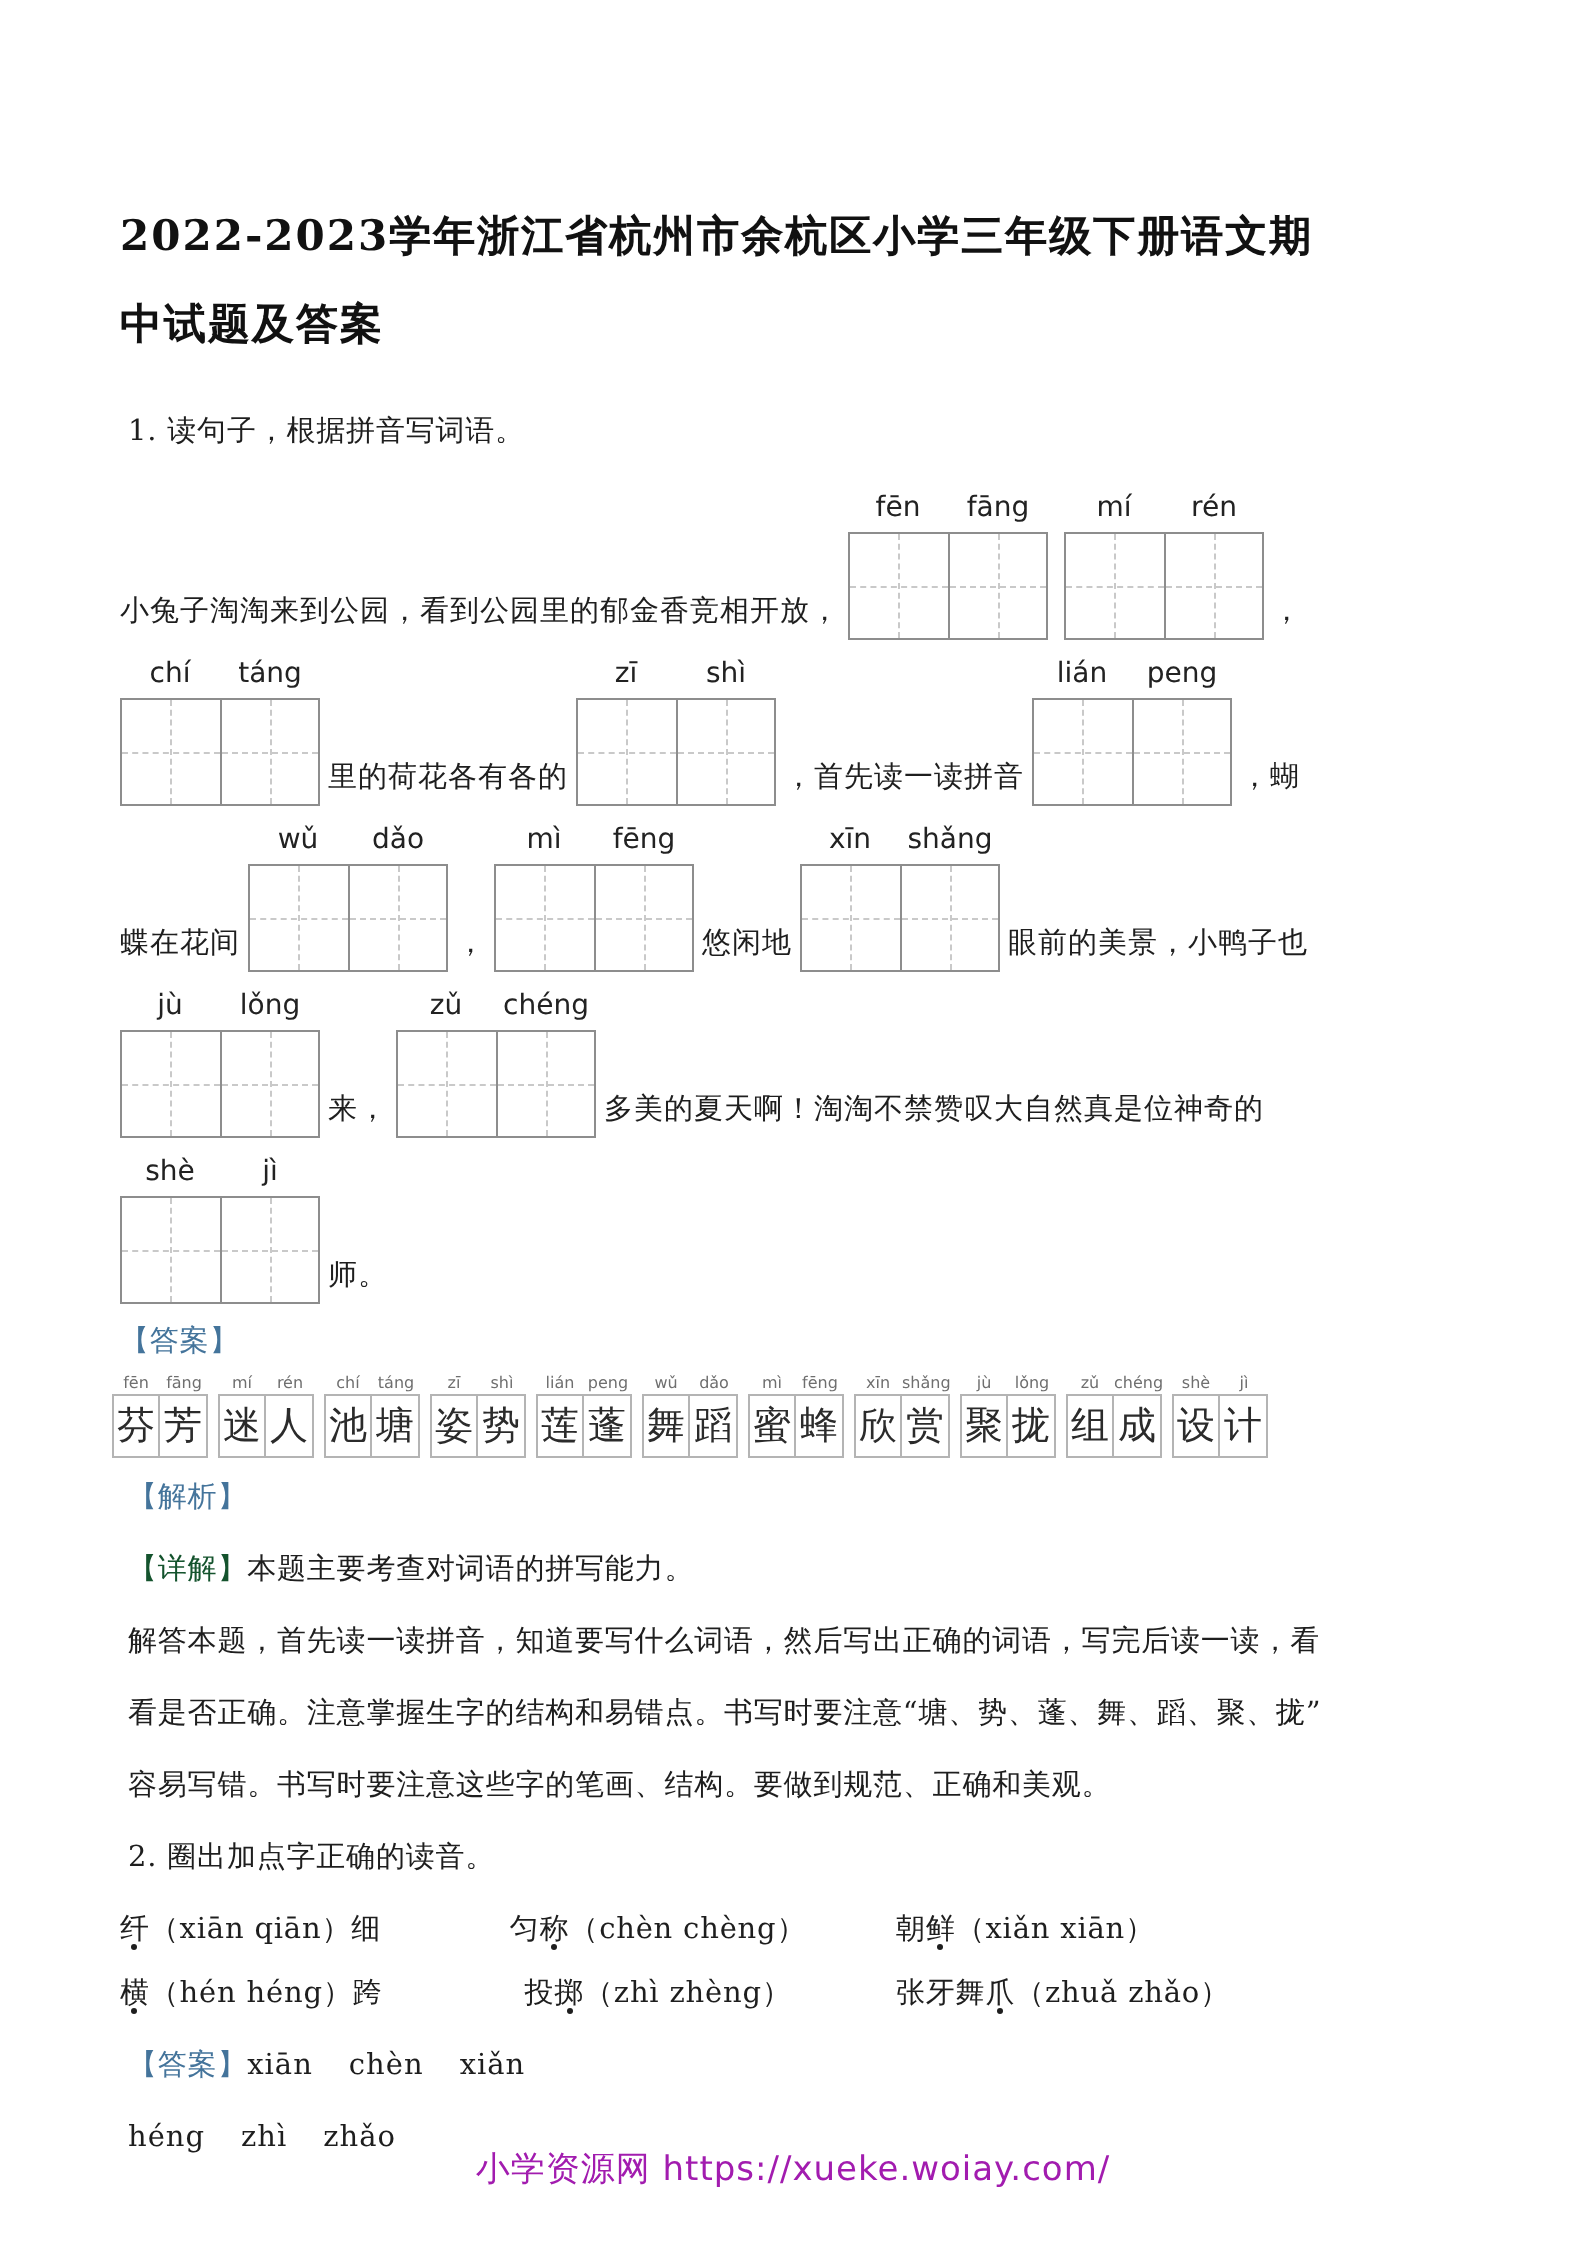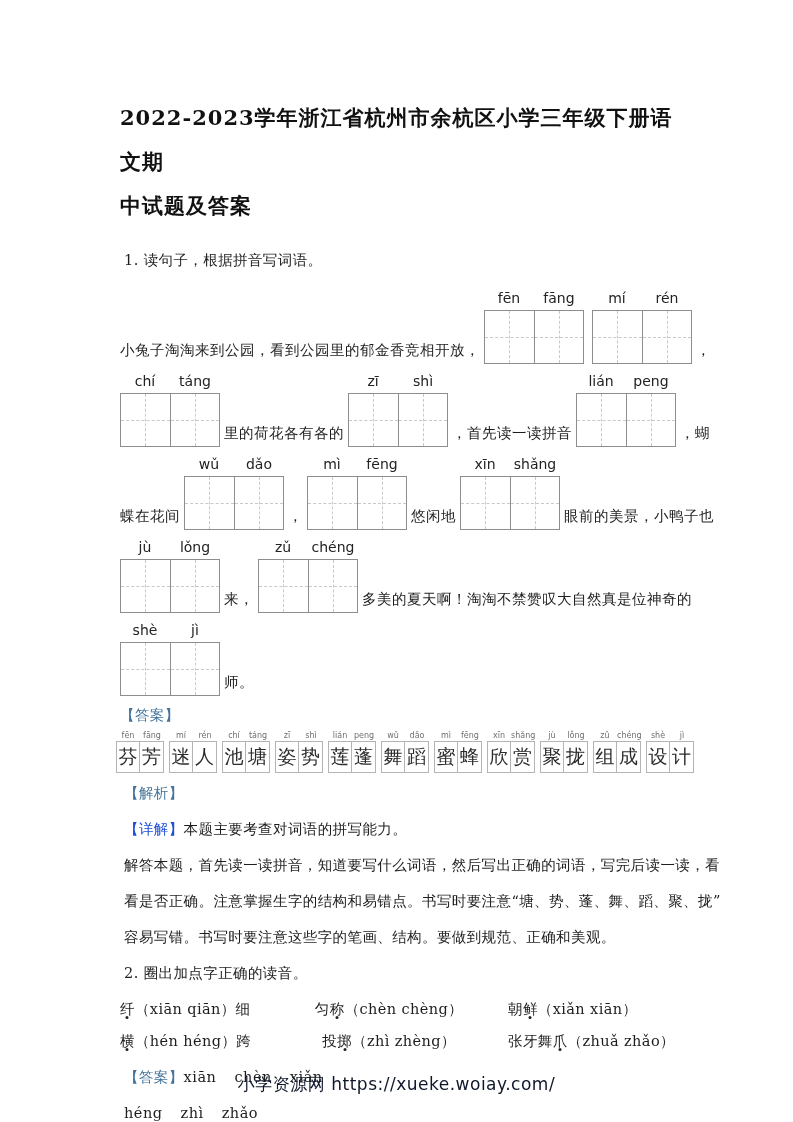--- a/index.html
+++ b/index.html
@@ -2,21 +2,21 @@
 <html><head>
 <meta charset="utf-8">
 <style>
   html,body { margin:0; padding:0; }
   body {
     width:793px; height:1122px; background:#ffffff; overflow:hidden;
     font-family:"DejaVu Serif","Liberation Serif",serif;
     color:#1e1e1e;
   }
   .page { position:relative; width:793px; height:1122px; box-sizing:border-box;
-          padding:96px 118px 0 120px; }
+          padding:96px 118px 0 60px; }
 
   
   .title { font-size:21px; font-weight:700; line-height:44px;
            letter-spacing:1px; color:#111; margin:0 0 16px 0; }
 
   
   .bline { font-size:14.5px; line-height:32px; margin:4px; white-space:nowrap;
            letter-spacing:0.4px; }
   .prompt { margin-bottom:12px; }
 
@@ -66,21 +66,21 @@
   .dotchar::after { content:""; position:absolute; left:50%; bottom:-2px;
                     width:3px; height:3px; border-radius:50%;
                     background:#1e1e1e; transform:translateX(-50%); }
 
   .pysyl { display:inline-block; margin-right:18px; letter-spacing:0.5px; }
 
   
   .footer { position:absolute; left:0; right:0; bottom:26px; text-align:center;
             font-family:"DejaVu Sans","Liberation Sans",sans-serif;
             font-size:17px; color:#a3a3a3; letter-spacing:0.5px; }
-  .footer a { color:#0f172a; text-decoration:none; }
+  .footer a { color:#a21caf; text-decoration:none; }
 </style>
 </head>
 <body>
 
 <div class="page">
 
   <p class="title"><span>2022-2023学年浙江省杭州市余杭区小学三年级下册语文期</span><br>
   <span>中试题及答案</span></p>
 
   <p class="bline prompt">1. 读句子，根据拼音写词语。</p>
@@ -310,21 +310,21 @@
         <span class="abox">设</span>
       </span>
     <span class="acell">
         <i class="apy">jì</i>
         <span class="abox">计</span>
       </span>
   </div>
 
   <p class="bline"><span class="marker">【解析】</span></p>
 
-  <p class="bline"><span class="marker" style="color:#1d4ed8">【详解】</span><span>本题主要考查对词语的拼写能力。</span></p>
+  <p class="bline"><span class="marker" style="color:#14532d">【详解】</span><span>本题主要考查对词语的拼写能力。</span></p>
 
   <p class="bline">解答本题，首先读一读拼音，知道要写什么词语，然后写出正确的词语，写完后读一读，看</p>
   <p class="bline">看是否正确。注意掌握生字的结构和易错点。书写时要注意“塘、势、蓬、舞、蹈、聚、拢”</p>
   <p class="bline">容易写错。书写时要注意这些字的笔画、结构。要做到规范、正确和美观。</p>
 
   <p class="bline">2. 圈出加点字正确的读音。</p>
 
   <div class="q2row">
     <span class="q2item"><span></span><span class="dotchar">纤</span><span>（xiān qiān）细</span></span>
     <span class="q2item"><span>匀</span><span class="dotchar">称</span><span>（chèn chèng）</span></span>

